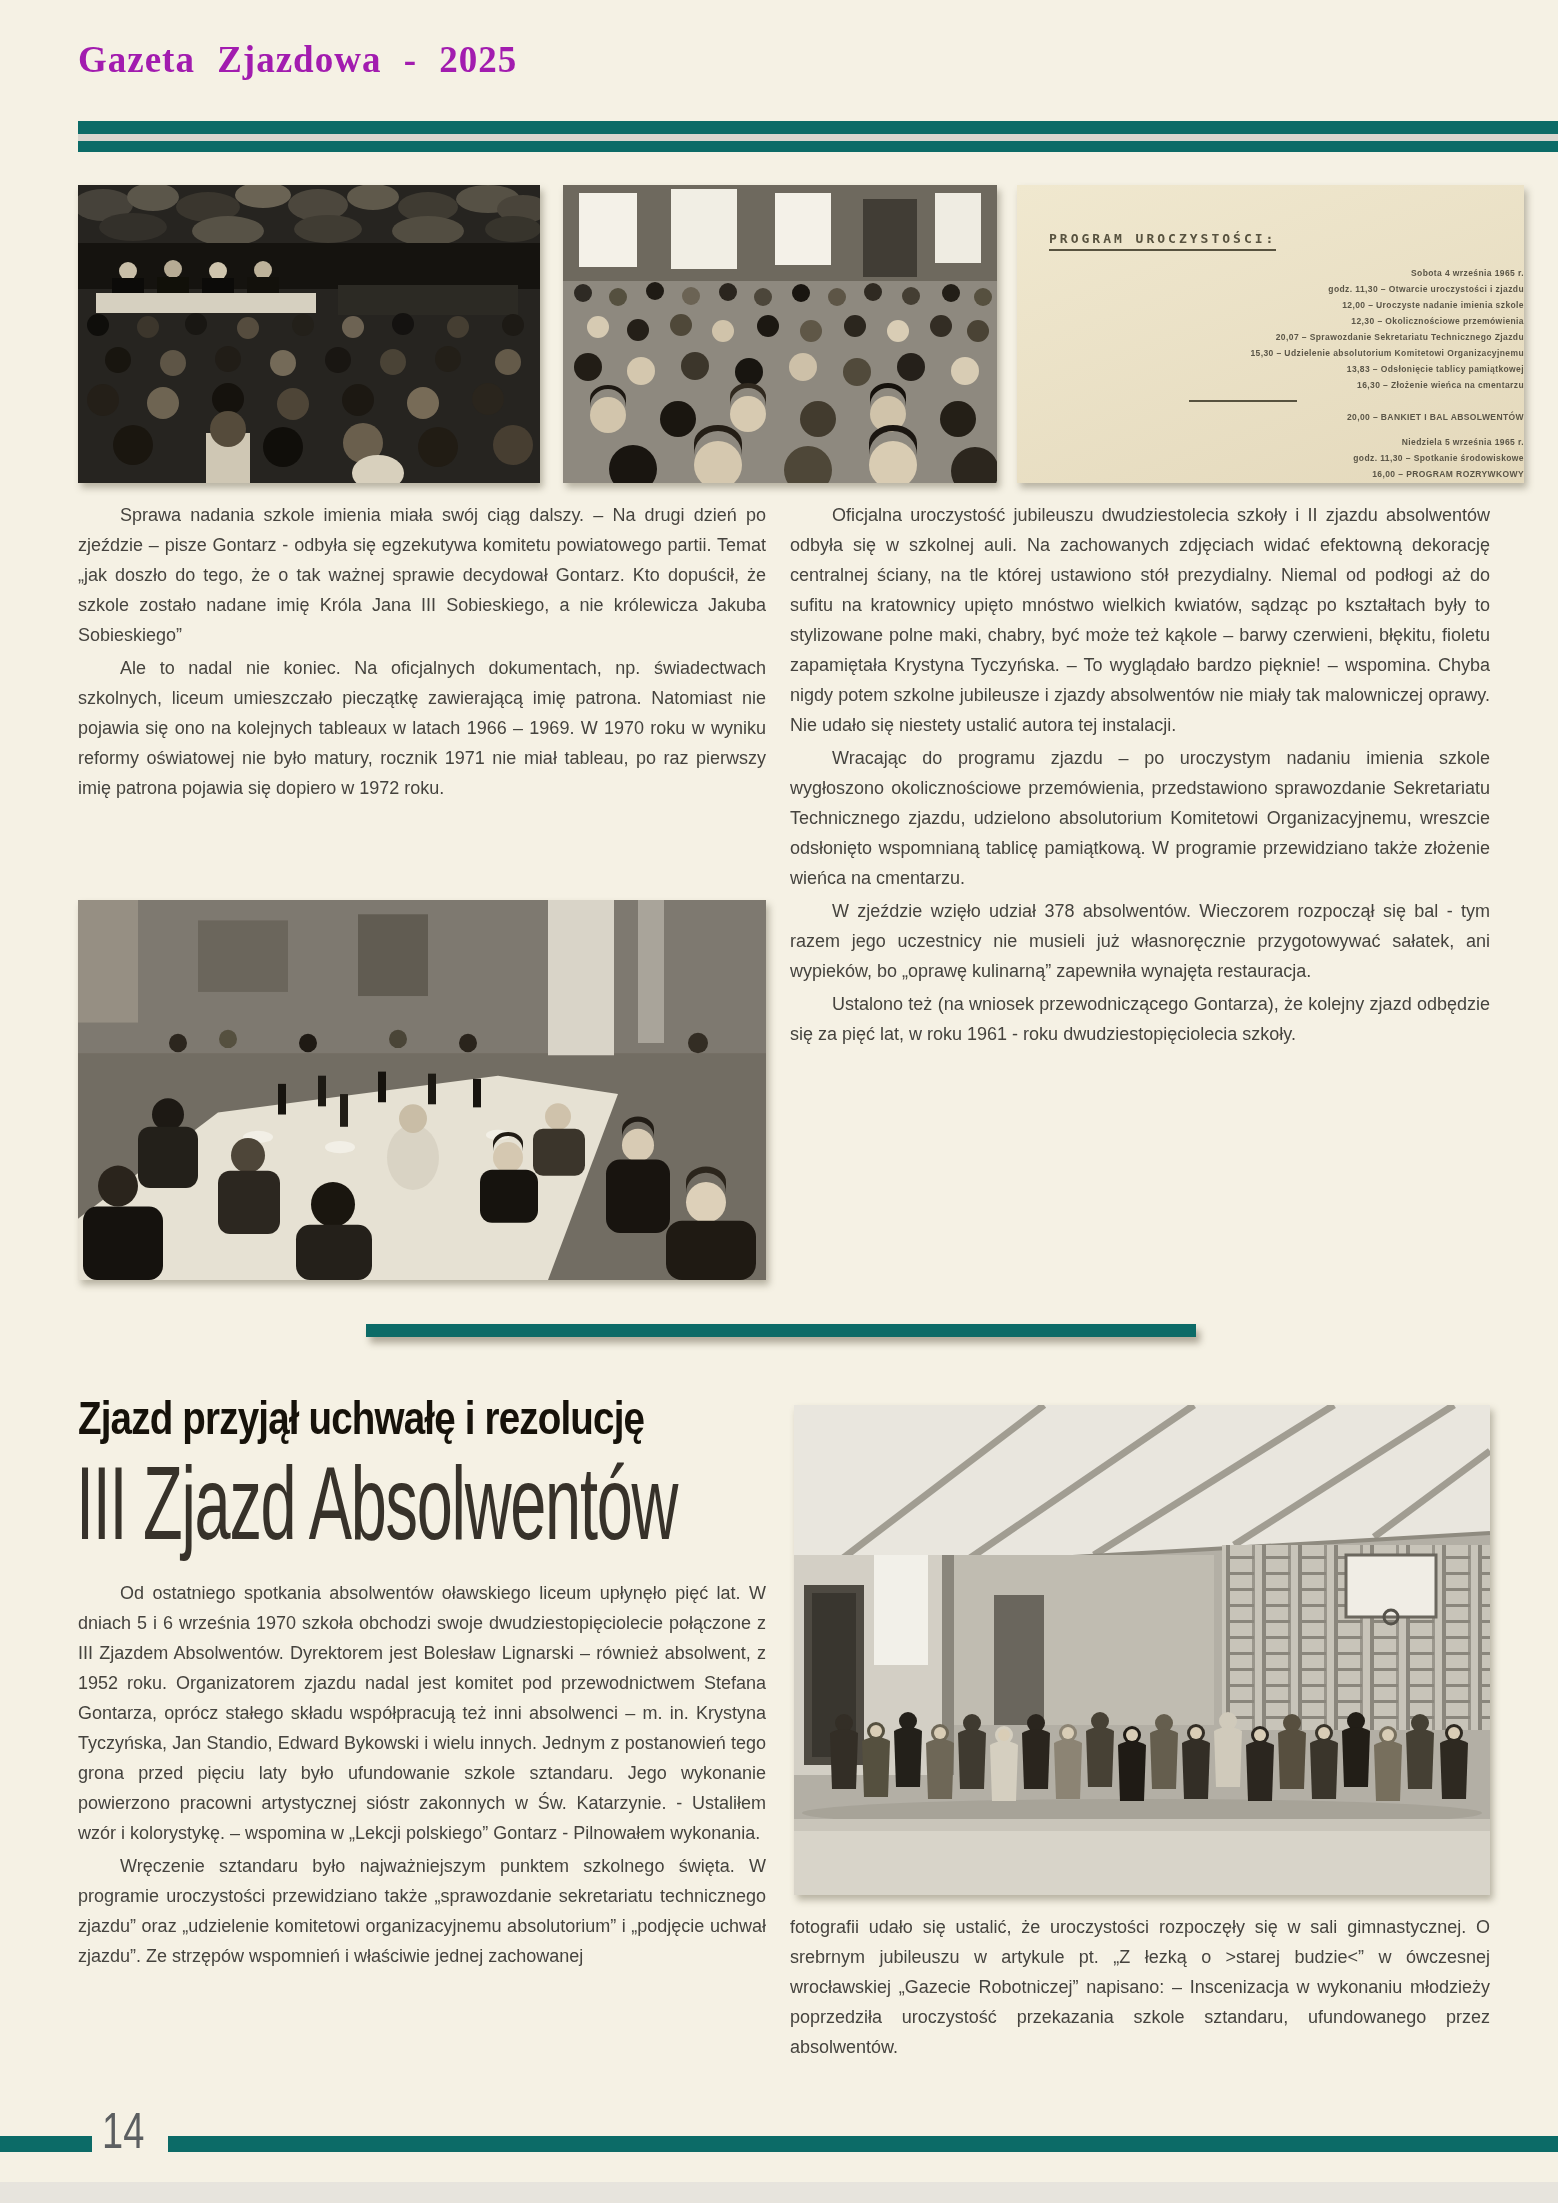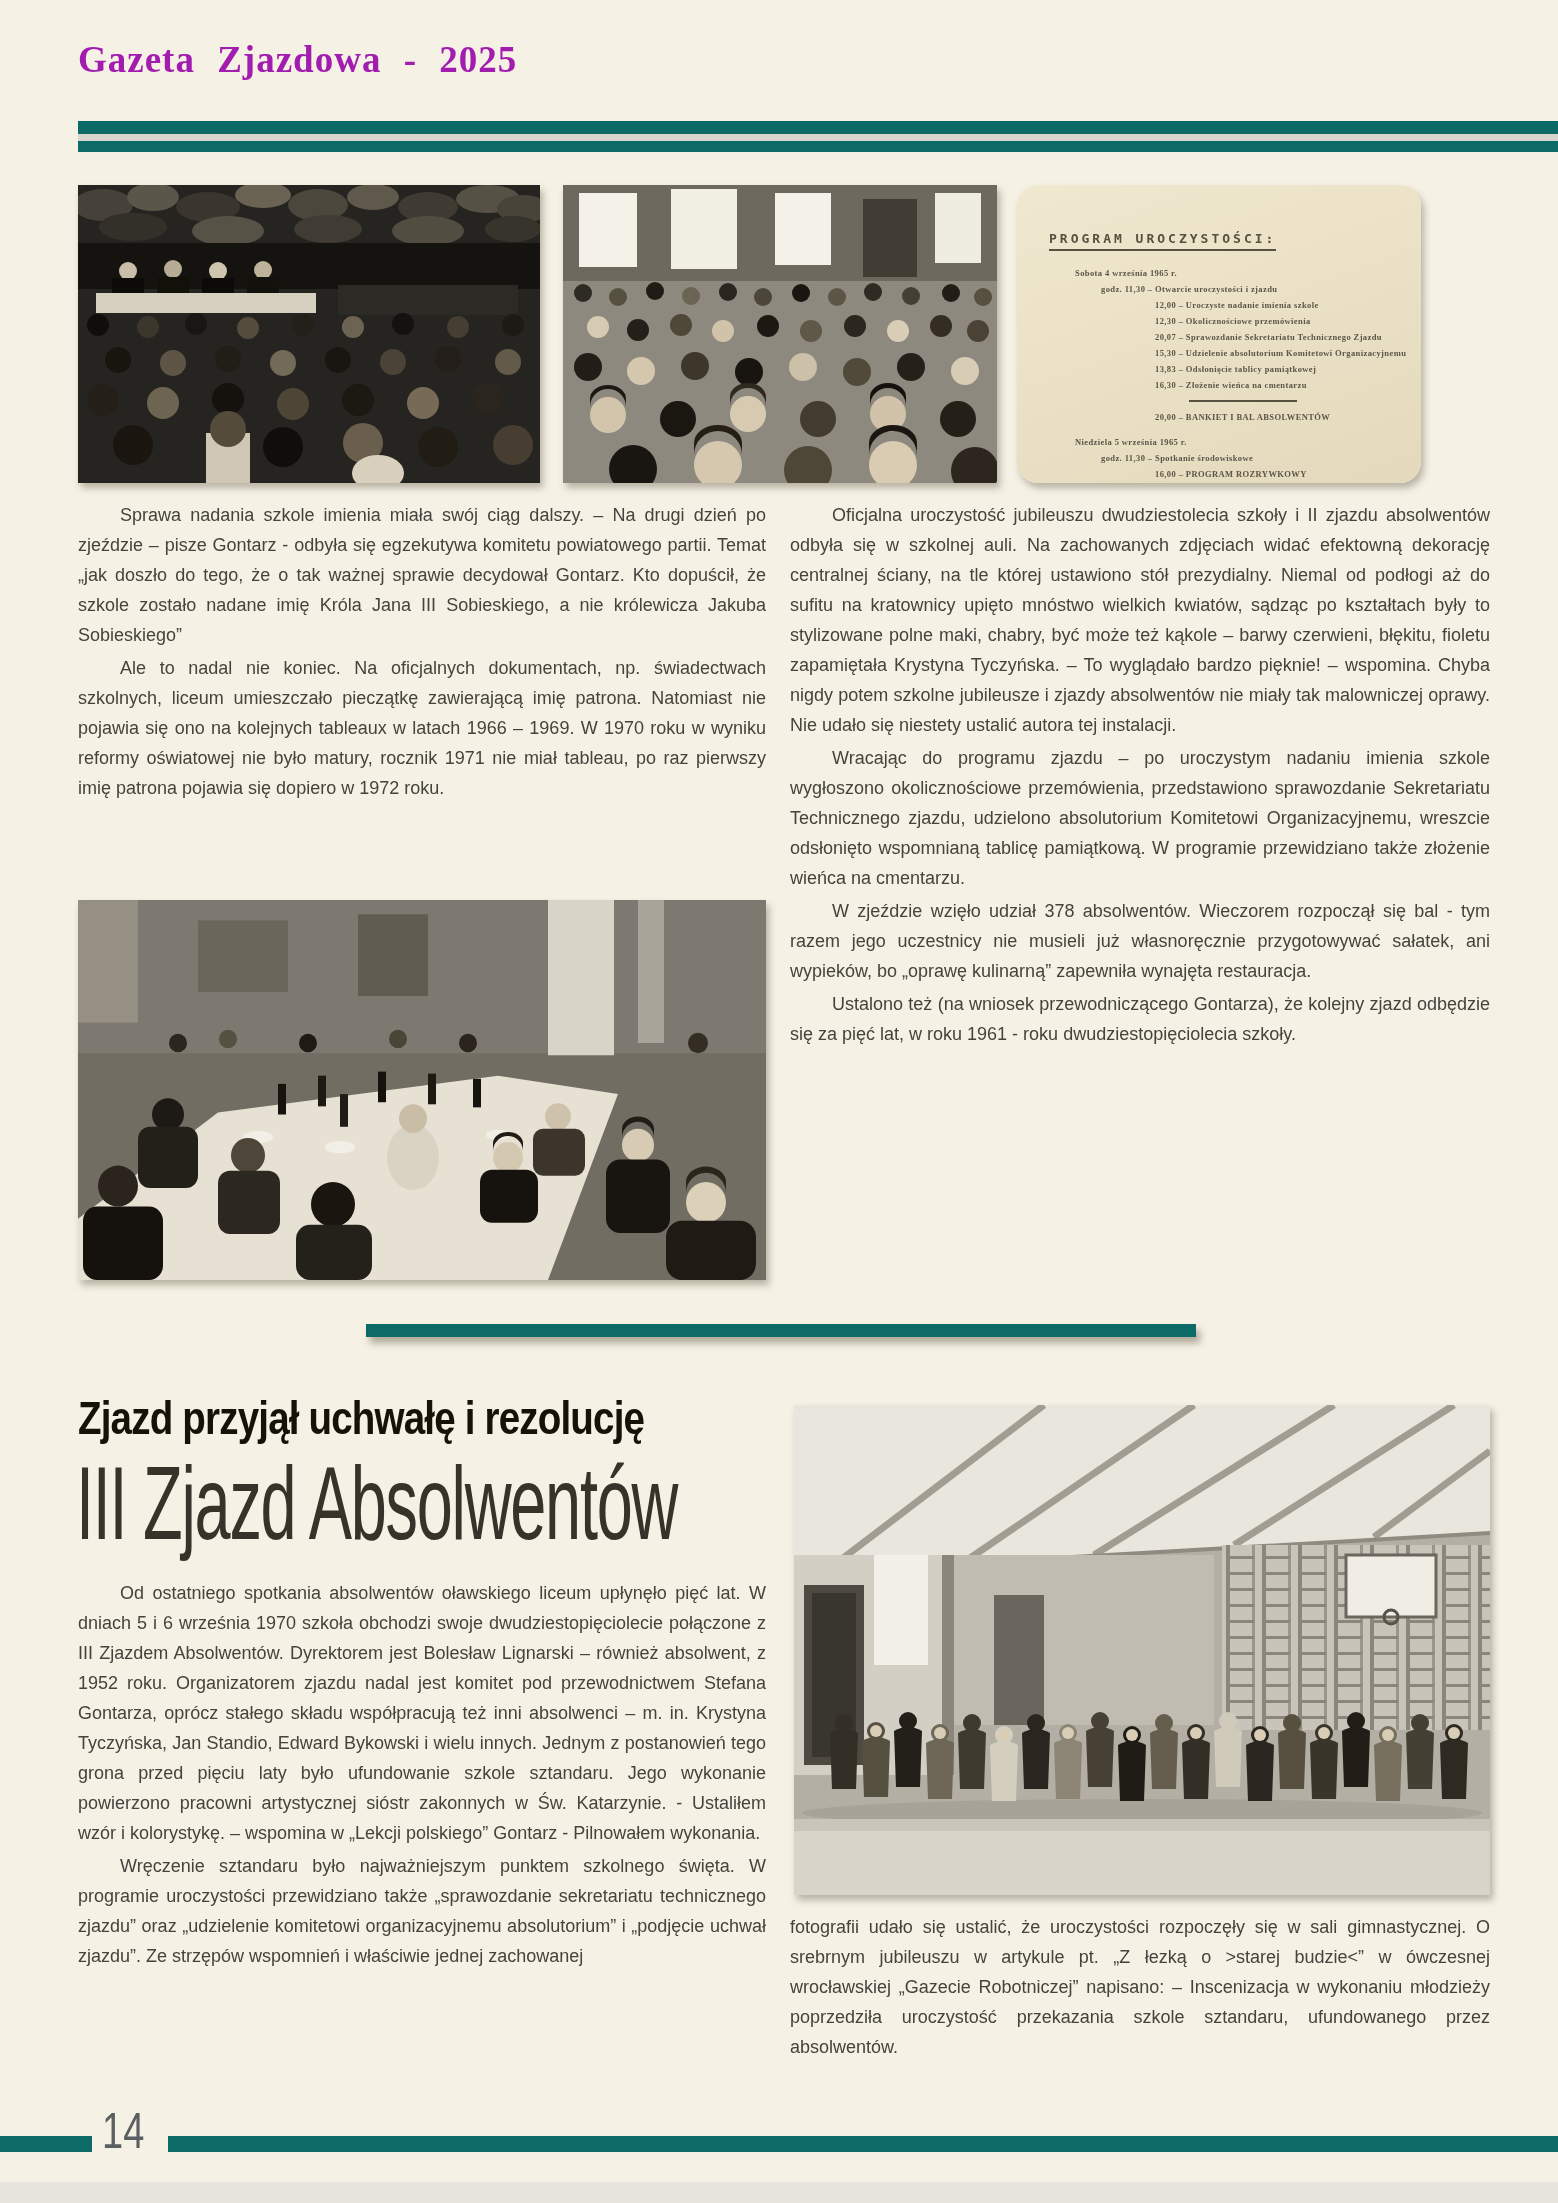--- a/index.html
+++ b/index.html
@@ -9,30 +9,30 @@
   .masthead{position:absolute;left:78px;top:38px;font-size:37px;font-weight:bold;
             color:#a21caf;letter-spacing:1px;word-spacing:12px;font-family:Liberation Serif, serif;}
   .rule-a{position:absolute;left:78px;right:0;top:121px;height:13px;background:#0c6b67;}
   .rule-gap{position:absolute;left:78px;right:0;top:134px;height:7px;background:#d9d6cf;}
   .rule-b{position:absolute;left:78px;right:0;top:141px;height:11px;background:#0c6b67;}
   
   .photo{position:absolute;margin:0;padding:0;box-shadow:3px 5px 7px rgba(70,62,40,.35);overflow:hidden;}
   .photo svg{display:block;width:100%;height:100%;}
   #photo-presidium{left:78px;top:185px;width:462px;height:298px;}
   #photo-audience{left:563px;top:185px;width:434px;height:298px;}
-  #photo-program{left:1017px;top:185px;width:404px;height:298px;
-                 background:linear-gradient(160deg,#f0e8cf,#e4d9bc);color:#57523f;border-radius:21px;}
+  #photo-program{left:1017px;top:185px;width:507px;height:298px;
+                 background:linear-gradient(160deg,#f0e8cf,#e4d9bc);color:#57523f;}
   #photo-banquet{left:78px;top:900px;width:688px;height:380px;}
   #photo-gym{left:794px;top:1405px;width:696px;height:490px;}
   
   .prog-title-row{margin:44px 0 14px 32px;}
   .prog-title{display:inline-block;font-family:"DejaVu Sans Mono",monospace;font-size:13px;
               font-weight:bold;letter-spacing:3px;border-bottom:2px solid #57523f;padding-bottom:3px;}
-  .prog-line{font-family:Liberation Serif, serif;font-size:8.5px;font-weight:bold;
-             letter-spacing:.4px;line-height:16px;white-space:nowrap;color:#5a5547;}
+  .prog-line{font-family:Liberation Sans, sans-serif;font-size:8.5px;font-weight:bold;
+             letter-spacing:.4px;line-height:16px;white-space:nowrap;color:#5a5547;text-align:right;}
   .pl-date{margin-left:58px;margin-top:9px;}
   .pl-godz{margin-left:84px;}
   .pl-time{margin-left:138px;}
   .prog-rule{width:108px;border-top:2px solid #57523f;margin:7px 0 7px 172px;}
   
   .col{position:absolute;font-size:18px;line-height:30px;color:#45433e;
        text-align:justify;}
   .col p{margin:0 0 3px 0;text-indent:42px;}
   #a1-left{left:78px;top:500px;width:688px;}
   #a1-right{left:790px;top:500px;width:700px;}

